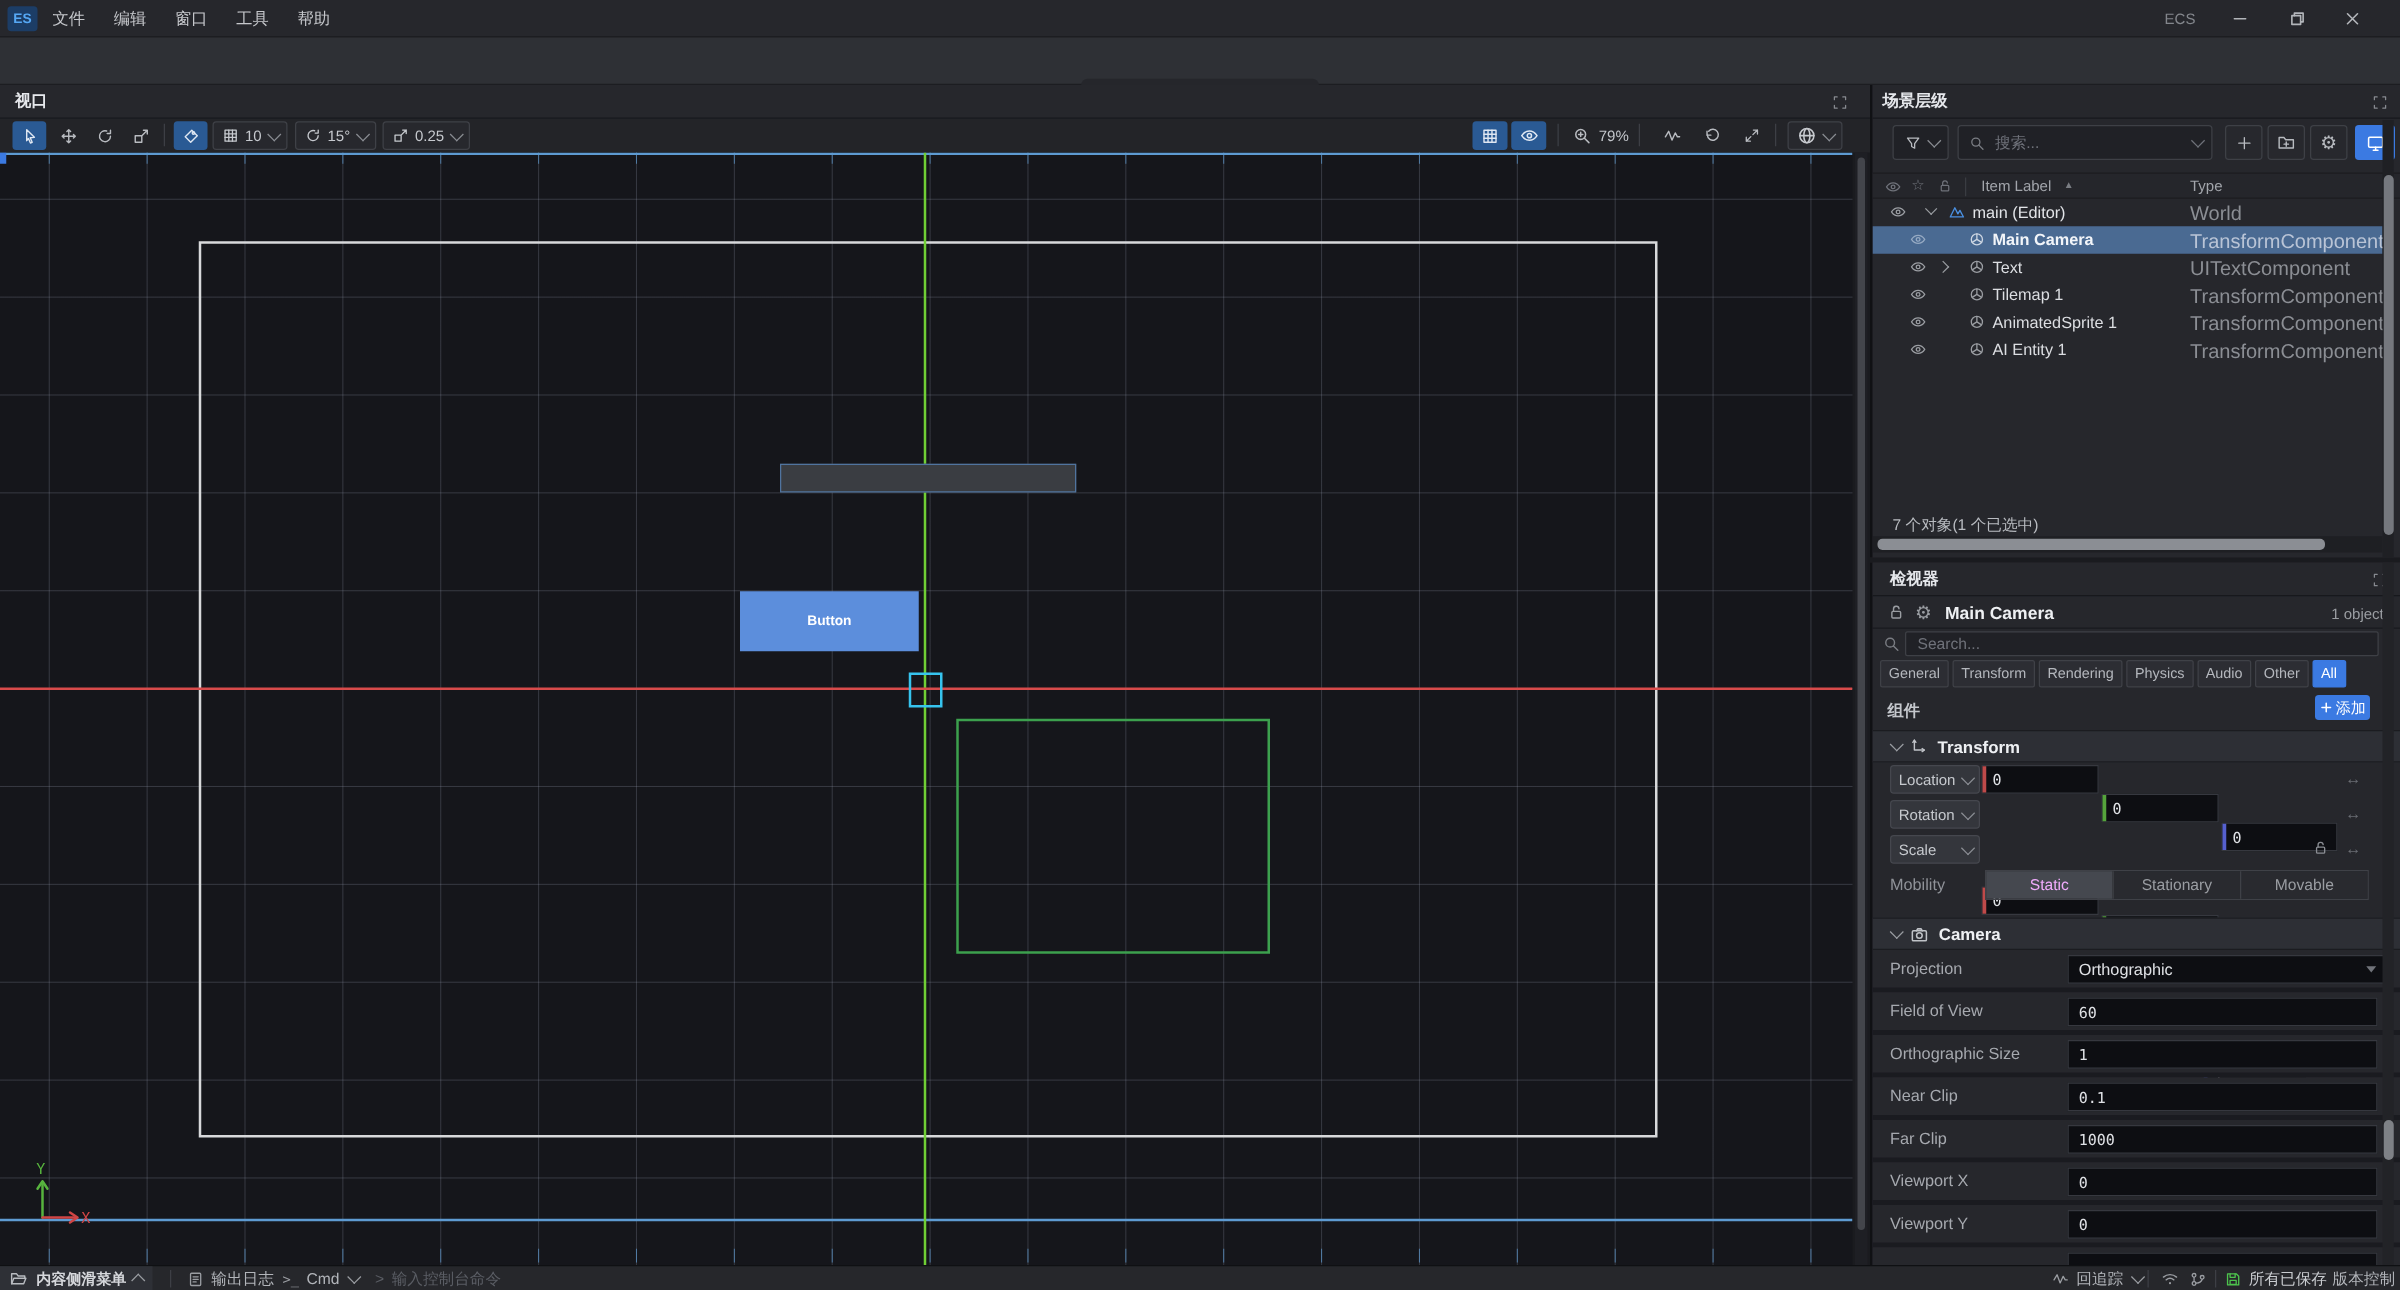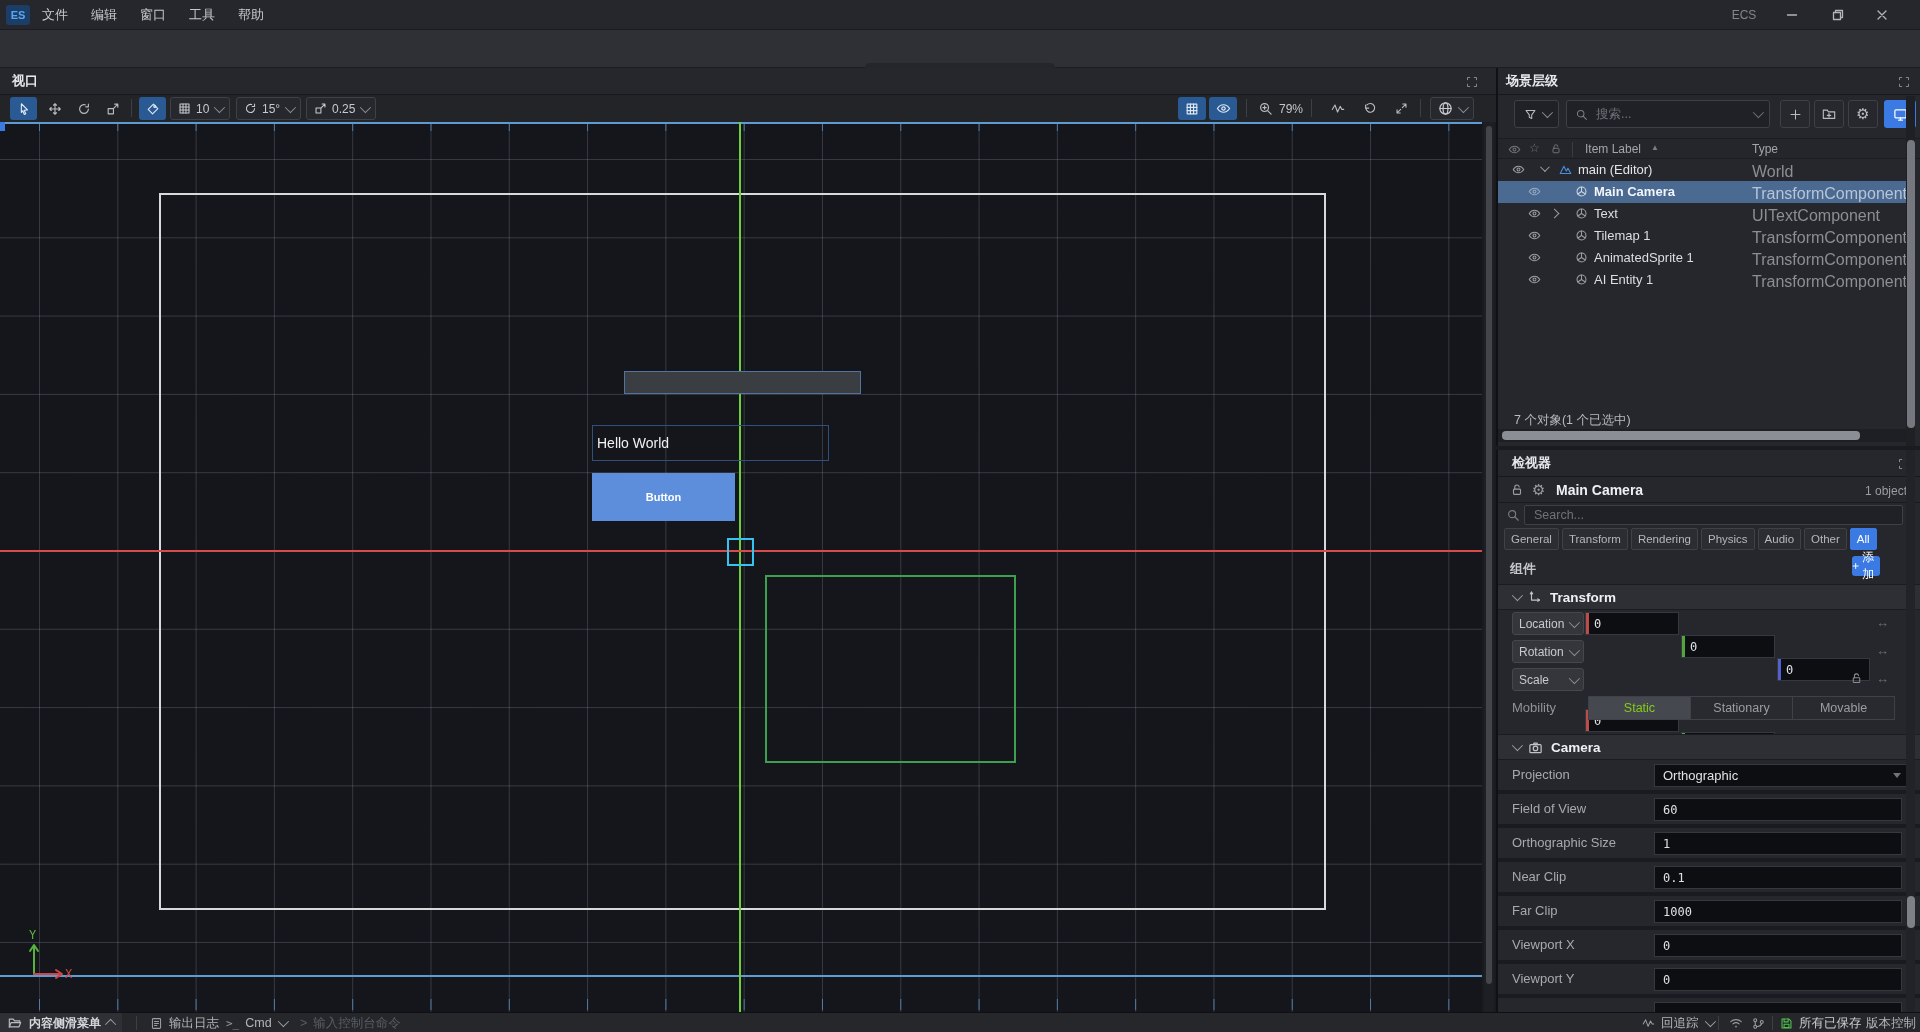--- a/index.html
+++ b/index.html
@@ -62,21 +62,21 @@
   .nin{height:23px;background:#0d0e12;border:1px solid #36383f;display:flex;align-items:center;
     font-family:"DejaVu Sans Mono",monospace;font-size:12px;color:#e0e2e6;padding-left:8px;position:relative;}
   .nin .cbar{position:absolute;left:0;top:0;bottom:0;width:3px;}
   .nin .deg{position:absolute;right:4px;top:2px;font-size:9px;color:#7a7d83;}
   .prow{left:0;width:424px;height:34px;border-bottom:4px solid #1a1b20;background:#26272c;}
   .prow .lbl{position:absolute;left:14px;top:0;height:30px;line-height:30px;color:#a6a9af;font-size:13px;}
   .prow .val{position:absolute;left:156px;top:4px;width:238px;height:21px;background:#0d0e12;border:1px solid #36383f;
     display:flex;align-items:center;padding-left:8px;font-family:"DejaVu Sans Mono",monospace;font-size:12px;color:#dfe1e5;}
   .caret{width:0;height:0;border-left:4px solid transparent;border-right:4px solid transparent;border-top:5px solid #70737a;}
   .segcell{flex:1;height:22px;display:flex;align-items:center;justify-content:center;font-size:12.5px;color:#9a9da2;background:#292a2f;}
-  .segcell.on{background:#45484f;color:#84cc16;}
+  .segcell.on{background:#45484f;color:#f0abfc;}
   .statusbar{left:0;top:1012px;width:1920px;height:20px;background:#26272b;border-top:1px solid #0f1013;font-size:12.5px;color:#b2b5ba;}
   .chev{display:inline-block;width:7px;height:7px;border-right:1.5px solid currentColor;border-bottom:1.5px solid currentColor;}
   .chev.down{transform:rotate(45deg) translateY(-2px);}
   .chev.up{transform:rotate(-135deg) translateY(-2px);}
   .chev.right{transform:rotate(-45deg);}
   .mono{font-family:"DejaVu Sans Mono",monospace;}
 </style>
 </head>
 <body>
 
@@ -285,23 +285,20 @@
     <div class="r" style="left:0;top:0;width:5px;height:9px;background:#3b7ae2;"></div>
     <div class="r rticks" style="left:0;top:877px;width:1482px;height:11px;"></div>
     <div class="r ruler" style="left:0;top:853px;width:1482px;height:2px;"></div>
 
     <div class="r" style="left:159px;top:71px;width:1167px;height:717px;border:2px solid #d8d9db;"></div>
 
     <div class="r" style="left:739px;top:0;width:2px;height:890px;background:#70cf35;"></div>
     <div class="r" style="left:0;top:428px;width:1482px;height:2px;background:#d84b4b;"></div>
 
     <div class="r" style="left:624px;top:249px;width:237px;height:23px;background:#3a3d42;border:1px solid #50749f;"></div>
-    <div class="r fx" style="left:592px;top:303px;width:237px;height:36px;border:1px solid #2f4f7d;">
-      <span style="margin-left:4px;font-size:14px;color:#f0f1f3;">Hello World</span>
-    </div>
     <div class="r ctr" style="left:592px;top:351px;width:143px;height:48px;background:#5c8edc;">
       <span style="font-size:11px;font-weight:bold;color:#fff;">Button</span>
     </div>
     <div class="r" style="left:727px;top:416px;width:27px;height:28px;border:2px solid #36c3ee;"></div>
     <div class="r" style="left:765px;top:453px;width:251px;height:188px;border:2px solid #3ca04e;"></div>
 
     <svg class="r" style="left:18px;top:795px;" width="70" height="70" viewBox="0 0 70 70">
       <text x="11" y="22" fill="#57b33e" font-size="12" font-family="DejaVu Sans Mono, monospace">Y</text>
       <g stroke="#57b33e" stroke-width="2" fill="none" stroke-linecap="round">
         <path d="M16 30v27"></path>
@@ -491,21 +488,21 @@
       <div class="tabbtn">General</div>
       <div class="tabbtn">Transform</div>
       <div class="tabbtn">Rendering</div>
       <div class="tabbtn">Physics</div>
       <div class="tabbtn">Audio</div>
       <div class="tabbtn">Other</div>
       <div class="tabbtn on">All</div>
     </div>
 
     <div class="r" style="left:12px;top:110px;color:#c4c7cc;font-weight:bold;">组件</div>
-    <div class="r ctr" style="left:354px;top:106px;width:28px;height:20px;background:#3b7ae2;border-radius:3px;color:#fff;font-size:12px;gap:3px;">
+    <div class="r ctr" style="left:354px;top:106px;width:44px;height:20px;background:#3b7ae2;border-radius:3px;color:#fff;font-size:12px;gap:3px;">
       <svg class="i" width="10" height="10" viewBox="0 0 16 16" style="stroke-width:2;">
           <path d="M8 2.5v11M2.5 8h11"></path>
         </svg>
       <span>添加</span>
     </div>
 
     <div class="r sechdr fx" style="left:0;top:134px;gap:8px;">
       <span class="chev down" style="margin-left:14px;color:#9a9da2;"></span>
       <svg class="i" width="14" height="14" viewBox="0 0 16 16" style="color:#c0c3c8;">
         <path d="M4 2.5v9h9"></path>

